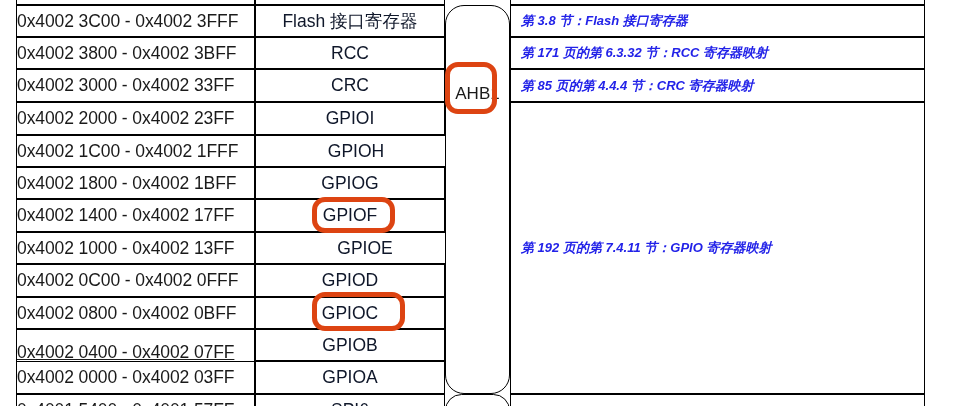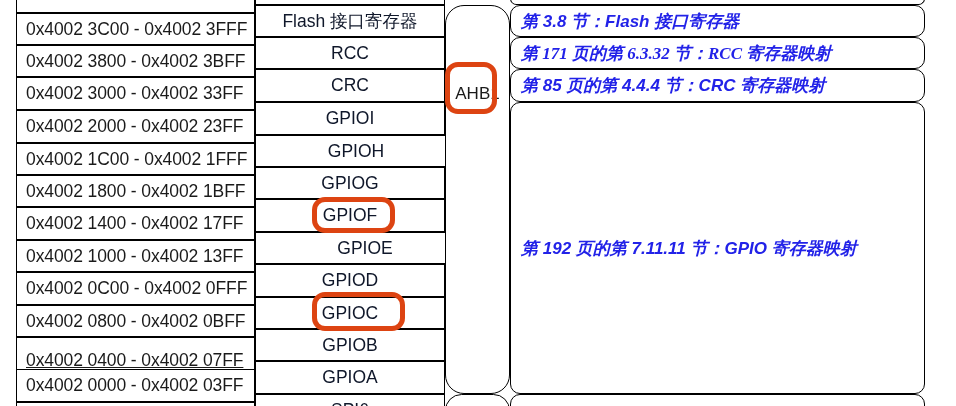--- a/index.html
+++ b/index.html
@@ -41,45 +41,42 @@
     box-sizing: border-box;
     border: 1.4px solid #000000;
     background: #ffffff;
     display: flex;
     align-items: center;
     overflow: hidden;
     white-space: nowrap;
   }
   .cell.addr {
     justify-content: flex-start;
-    padding-left: 9px;
     font-size: 17.5px;
     color: #1a1a1a;
     letter-spacing: -0.1px;
-    margin-top: 8px;
   }
   .cell.peri {
     justify-content: center;
     font-size: 17.5px;
     color: #0f172a;
   }
   .cell.bus {
     justify-content: center;
     font-size: 17px;
     color: #1a1a1a;
     border-radius: 19px;
   }
   .cell.ref {
     justify-content: flex-start;
     padding-left: 10px;
-    font-size: 17px;
+    font-size: 13px;
     font-style: italic;
     font-weight: bold;
     color: #2222e8;
-    border-radius: 10px;
   }
   .cell.ref.tall {
     align-items: center;
   }
 
   
   .cell.sliver {
     border-top: none;
   }
 
@@ -103,21 +100,21 @@
   <div class="cell addr sliver" style="left:16px; top:-8px; width:239px; height:13px;"></div>
   <div class="cell peri sliver" style="left:255px; top:-8px; width:190px; height:13px;"></div>
   <div class="cell ref sliver" style="left:510px; top:-8px; width:415px; height:13px;"></div>
 
   <div class="cell addr" style="left:16px; top:5px; width:239px; height:32px;">0x4002 3C00 - 0x4002 3FFF</div>
   <div class="cell peri" style="left:255px; top:5px; width:190px; height:32px;">Flash 接口寄存器</div>
   <div class="cell ref" style="left:510px; top:5px; width:415px; height:32px;">第 3.8 节：Flash 接口寄存器</div>
 
   <div class="cell addr" style="left:16px; top:37px; width:239px; height:32px;">0x4002 3800 - 0x4002 3BFF</div>
   <div class="cell peri" style="left:255px; top:37px; width:190px; height:32px;">RCC</div>
-  <div class="cell ref" style="left:510px; top:37px; width:415px; height:32px;font-family:Liberation Serif, serif;">第 171 页的第 6.3.32 节：RCC 寄存器映射</div>
+  <div class="cell ref" style="left:510px; top:37px; width:415px; height:32px;">第 171 页的第 6.3.32 节：RCC 寄存器映射</div>
 
   <div class="cell addr" style="left:16px; top:69px; width:239px; height:33px;">0x4002 3000 - 0x4002 33FF</div>
   <div class="cell peri" style="left:255px; top:69px; width:190px; height:33px;">CRC</div>
   <div class="cell ref" style="left:510px; top:69px; width:415px; height:33px;">第 85 页的第 4.4.4 节：CRC 寄存器映射</div>
 
   <div class="cell addr" style="left:16px; top:102px; width:239px; height:33px;">0x4002 2000 - 0x4002 23FF</div>
   <div class="cell peri" style="left:255px; top:102px; width:190px; height:33px;">GPIOI</div>
 
   <div class="cell addr" style="left:16px; top:135px; width:239px; height:32px;">0x4002 1C00 - 0x4002 1FFF</div>
   <div class="cell peri" style="left:255px; top:135px; width:202px; height:32px;">GPIOH</div>
@@ -144,20 +141,20 @@
   <div class="cell peri" style="left:255px; top:361px; width:190px; height:33px;">GPIOA</div>
 
   <div class="cell addr" style="left:16px; top:394px; width:239px; height:33px;">0x4001 5400 - 0x4001 57FF</div>
   <div class="cell peri" style="left:255px; top:394px; width:190px; height:33px;">SPI6</div>
 
   <div class="cell bus" style="left:445px; top:5px; width:65px; height:389px;">
     <span style="position:absolute; top:78px; left:0; right:0; text-align:center;">AHB1</span>
   </div>
   <div class="cell bus" style="left:445px; top:394px; width:65px; height:33px;"></div>
 
-  <div class="cell ref tall" style="left:510px; top:102px; width:415px; height:292px;">第 192 页的第 7.11.11 节：GPIO 寄存器映射</div>
+  <div class="cell ref tall" style="left:510px; top:102px; width:415px; height:292px;">第 192 页的第 7.4.11 节：GPIO 寄存器映射</div>
   <div class="cell ref" style="left:510px; top:394px; width:415px; height:33px;"></div>
 
   <div class="hl" style="left:445px; top:62px; width:52px; height:52px;"></div>
   <div class="hl" style="left:312px; top:197px; width:83px; height:36px;"></div>
   <div class="hl" style="left:312px; top:292px; width:93px; height:39px;"></div>
 
 </div>
 
 </body></html>

